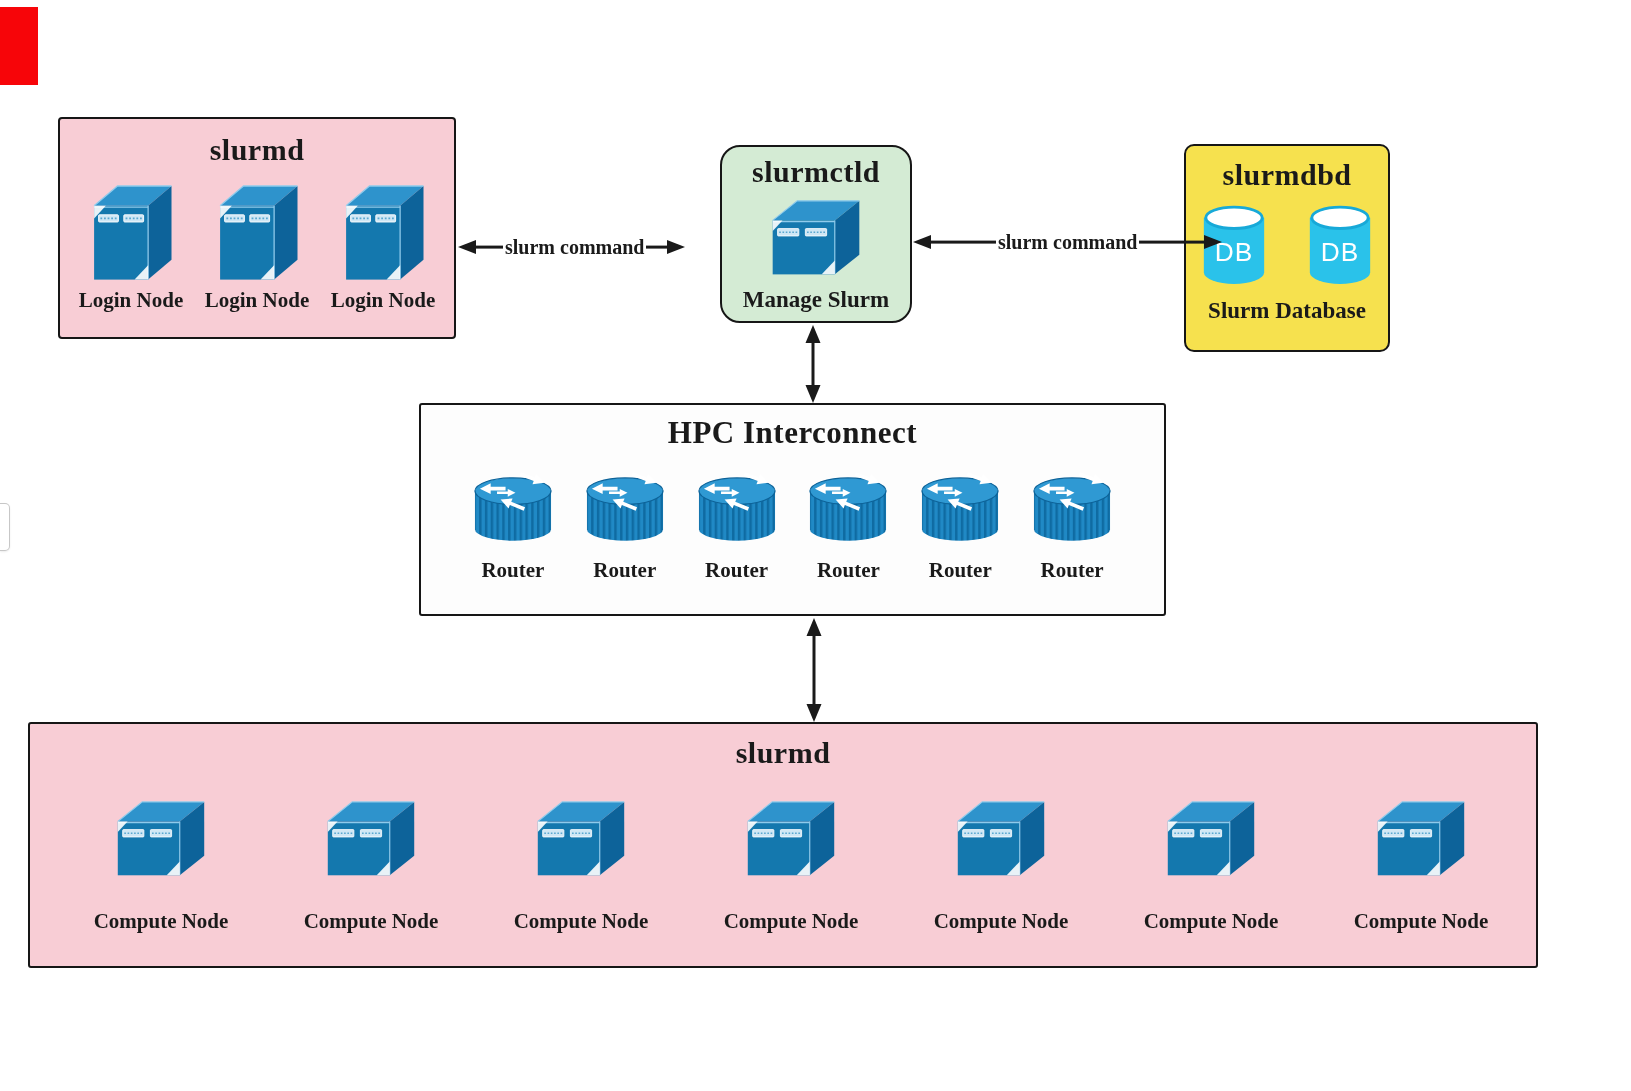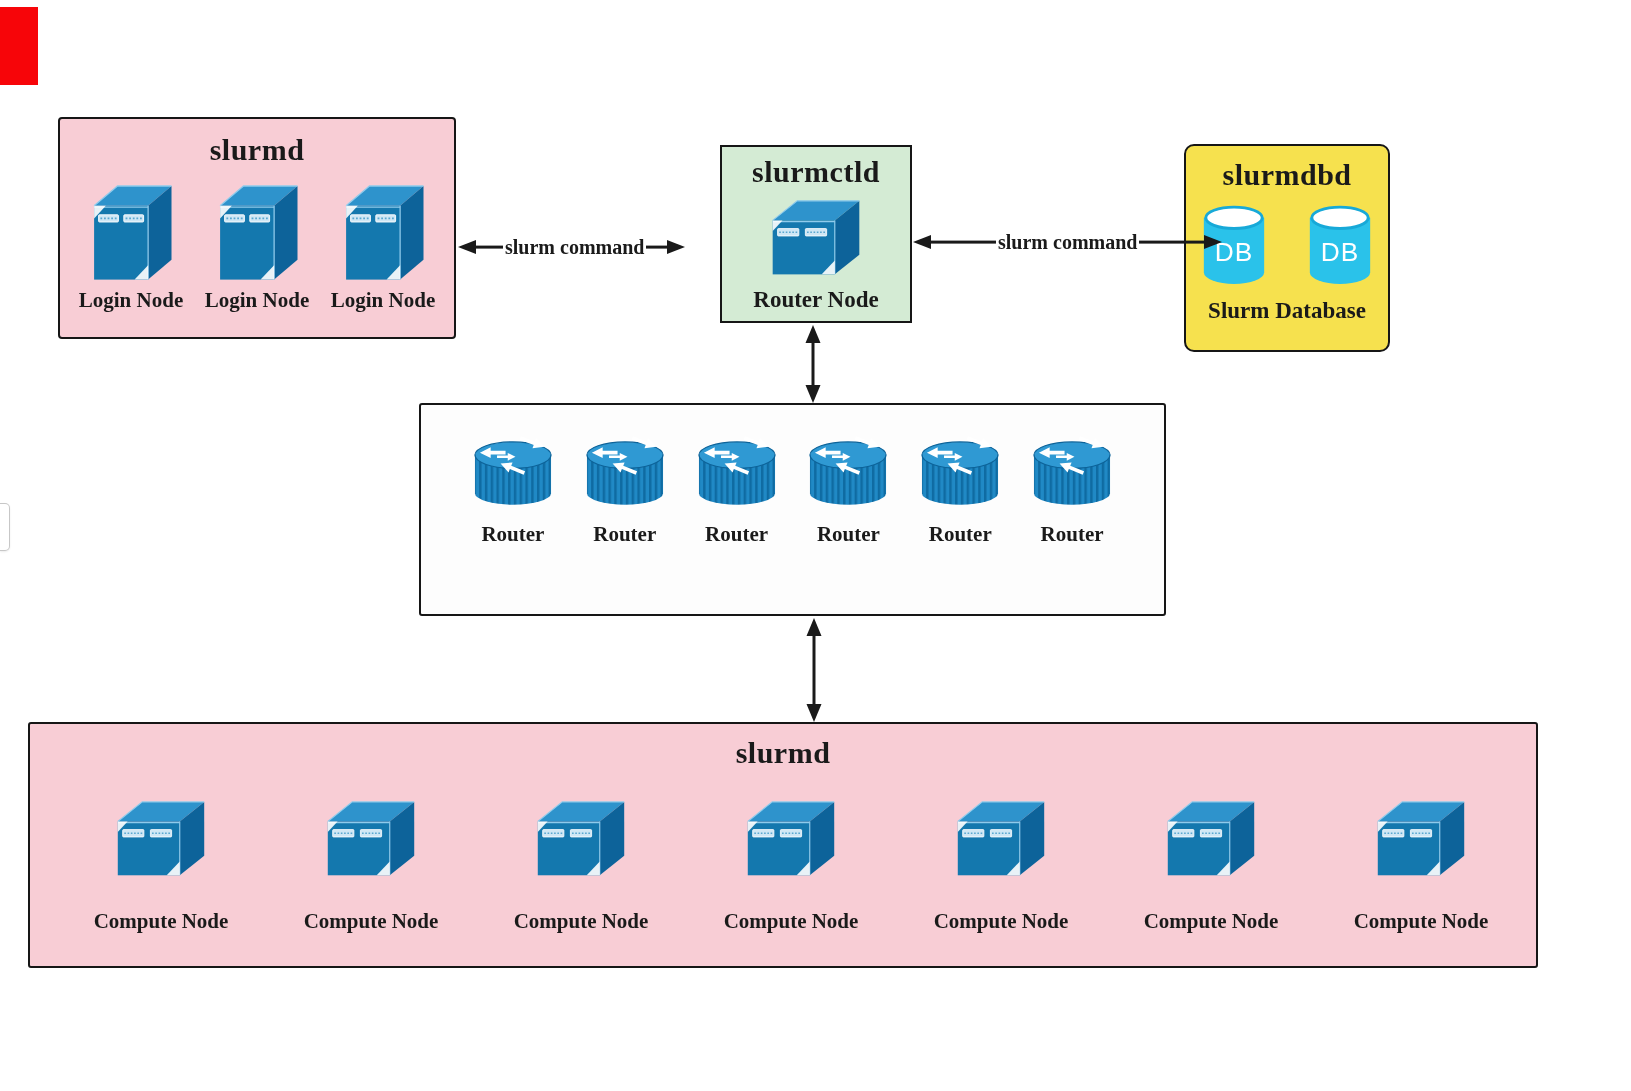--- a/index.html
+++ b/index.html
@@ -14,21 +14,21 @@
   .canvas{position:relative;width:1631px;height:1091px;background:#fff;overflow:hidden}
 
   .red-block{position:absolute;left:0;top:7px;width:38px;height:78px;background:var(--red-marker)}
   .edge-tab{position:absolute;left:0;top:503px;width:10px;height:48px;background:#fff;
     border:1px solid #c7c7c7;border-left:none;border-radius:0 5px 5px 0;box-shadow:0 1px 2px rgba(0,0,0,.08)}
 
   .box{position:absolute;border:2.5px solid #161616;display:flex;flex-direction:column;align-items:center}
   .box h2{font-weight:bold;letter-spacing:.5px}
 
   .login-box{left:58px;top:117px;width:398px;height:222px;background:var(--pink);border-radius:4px;padding-top:14px}
-  .manage-box{left:720px;top:145px;width:192px;height:178px;background:var(--green);border-radius:0;padding:8px 0 8px}
+  .manage-box{left:720px;top:145px;width:192px;height:178px;background:var(--green);border-radius:20px;padding:8px 0 8px}
   .db-box{left:1184px;top:144px;width:206px;height:208px;background:var(--yellow);border-radius:10px;padding:12px 0 10px}
   .hpc-box{left:419px;top:403px;width:747px;height:213px;background:var(--panel);border-radius:3px;padding-top:10px}
   .compute-box{left:28px;top:722px;width:1510px;height:246px;background:var(--pink);border-radius:3px;padding-top:12px}
 
   .title-30{font-size:30px}
   .title-31{font-size:31px}
 
   .node-row{display:flex;width:100%;justify-content:space-around;align-items:flex-end}
   .login-box .node-row{margin-top:10px;padding:0 8px}
   .compute-box .node-row{margin-top:22px;padding:0 10px 0 26px}
@@ -150,21 +150,21 @@
         <figcaption>Login Node</figcaption>
       </figure>
     </div>
   </section>
 
   <section class="box manage-box">
     <h2 class="title-30">slurmctld</h2>
     <svg width="152" height="108" viewBox="0 0 130 115">
         <use href="#sym-cube"></use>
       </svg>
-    <div class="caption">Router Node</div>
+    <div class="caption">Manage Slurm</div>
   </section>
 
   <section class="box db-box">
     <h2 class="title-30">slurmdbd</h2>
     <div class="db-row">
       <svg width="72" height="90" viewBox="0 0 74 92">
         <use href="#sym-db"></use>
         <text class="db-text" x="37" y="60" text-anchor="middle">DB</text>
       </svg>
       <svg width="72" height="90" viewBox="0 0 74 92">
@@ -204,20 +204,21 @@
     <polygon class="ink" points="13,1 5.5,19 20.5,19"></polygon>
     <polygon class="ink" points="13,79 5.5,61 20.5,61"></polygon>
   </svg>
   <svg class="varrow v2" width="26" height="106" viewBox="0 0 26 106">
     <line class="ink-line" x1="13" y1="12" x2="13" y2="94"></line>
     <polygon class="ink" points="13,1 5.5,19 20.5,19"></polygon>
     <polygon class="ink" points="13,105 5.5,87 20.5,87"></polygon>
   </svg>
 
   <section class="box hpc-box">
+    <h2 class="title-31">HPC Interconnect</h2>
     <div class="node-row">
       <figure class="router">
         <svg width="92" height="86" viewBox="0 0 110 104">
             <use href="#sym-router"></use>
           </svg>
         <figcaption>Router</figcaption>
       </figure>
       <figure class="router">
         <svg width="92" height="86" viewBox="0 0 110 104">
             <use href="#sym-router"></use>

